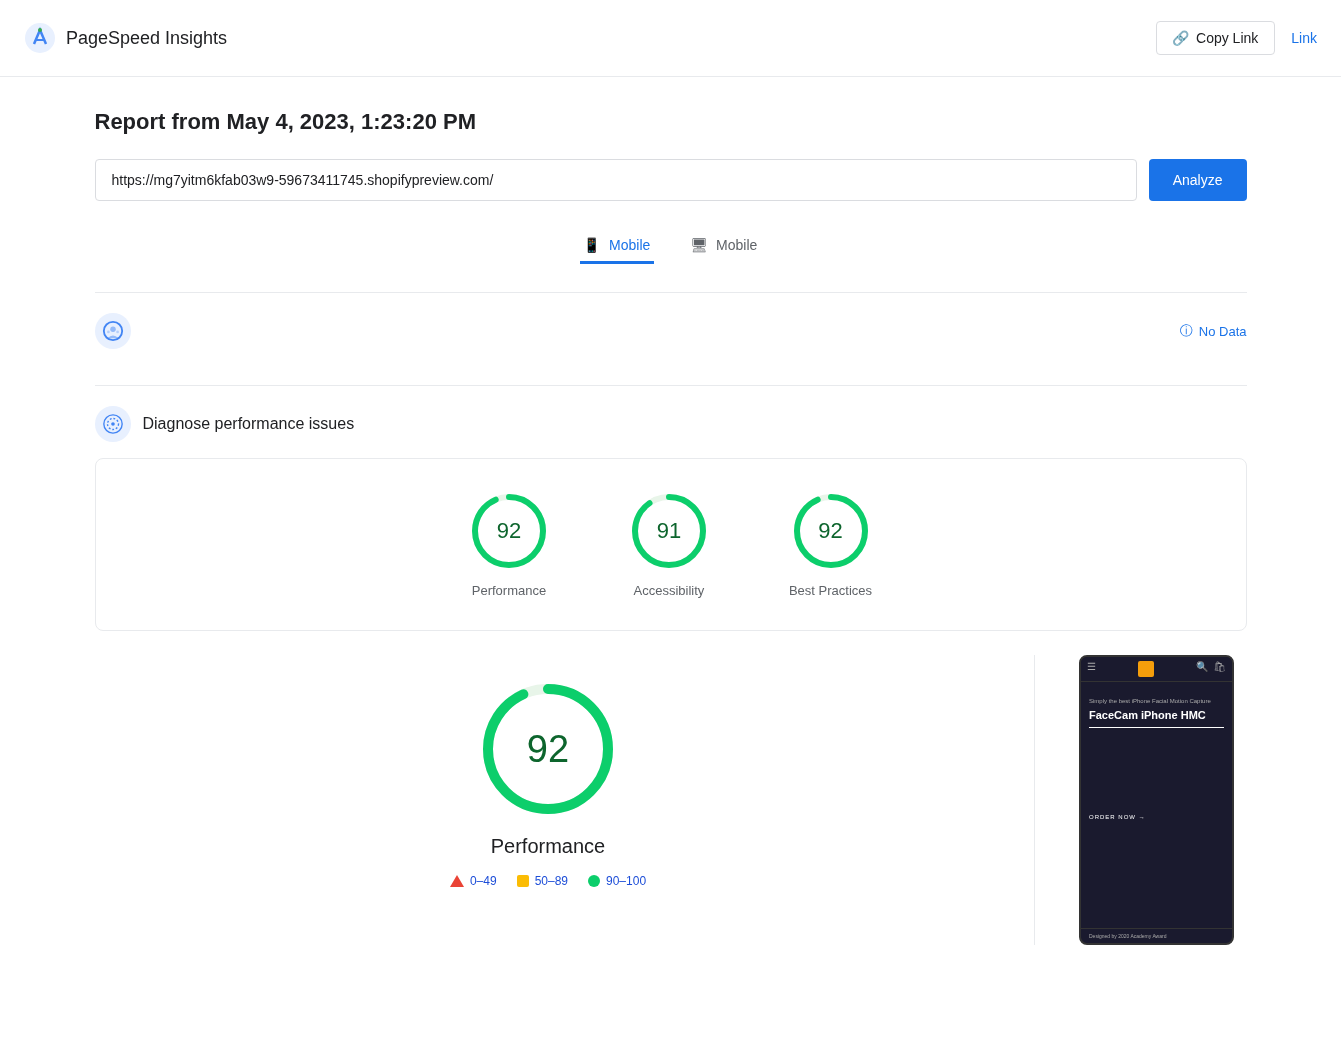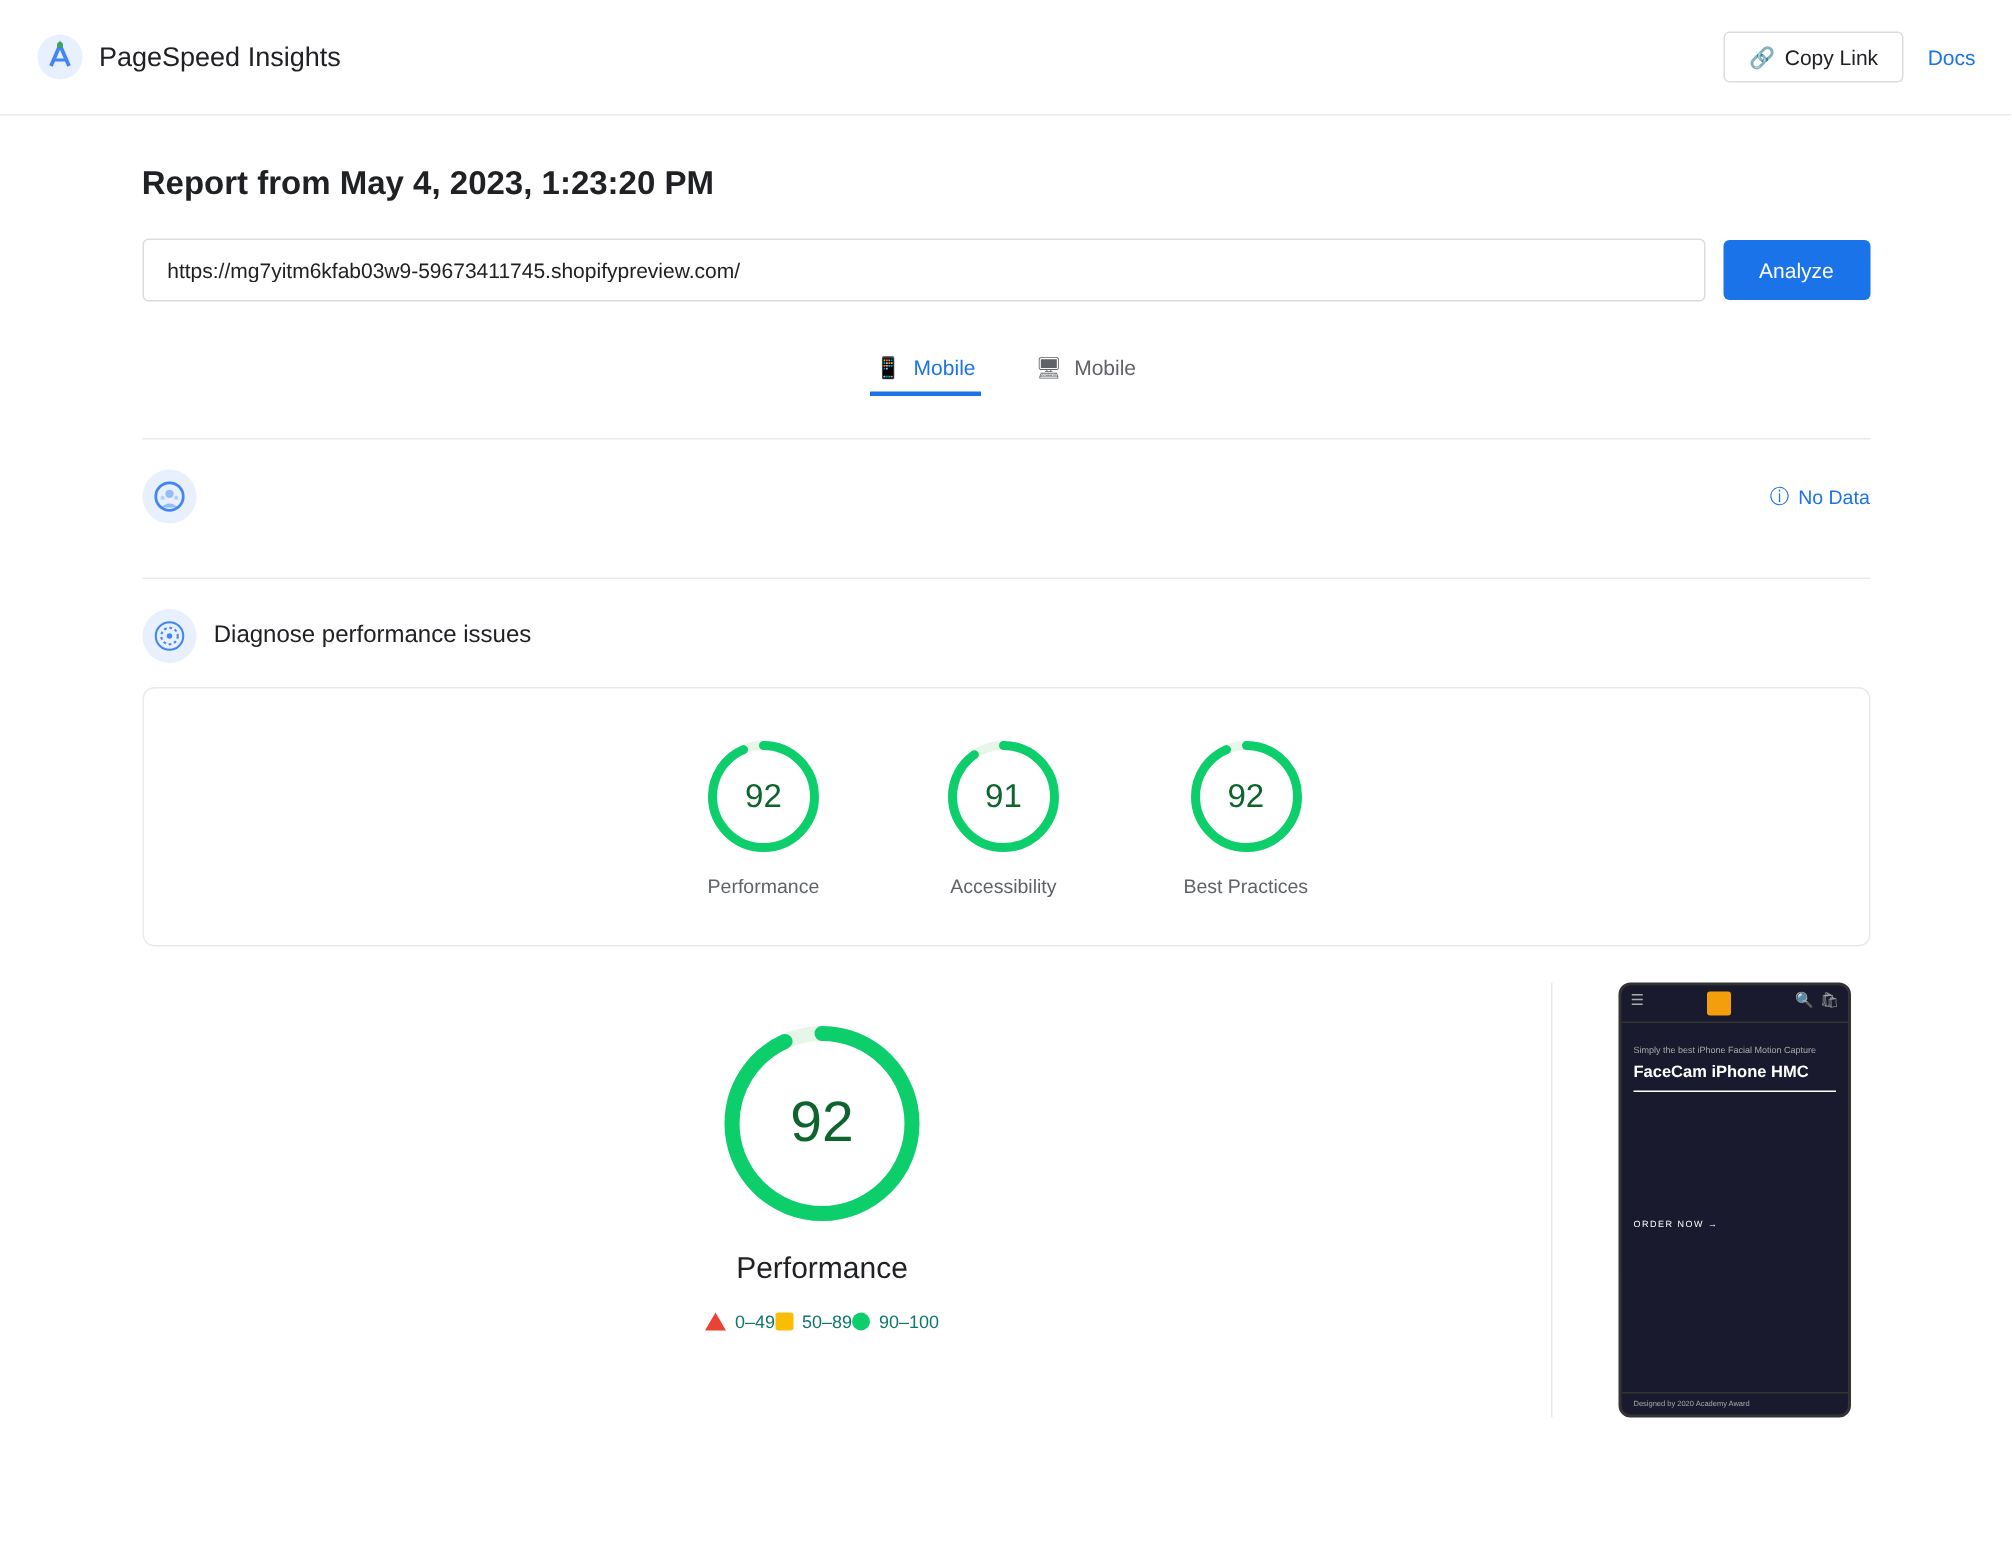--- a/index.html
+++ b/index.html
@@ -63,21 +63,20 @@
     .report-title {
       font-size: 22px;
       font-weight: 700;
       color: #202124;
       margin-bottom: 24px;
     }
 
     
     .url-bar {
       display: flex;
-      align-items: center;
       gap: 12px;
       margin-bottom: 28px;
     }
     .url-input {
       flex: 1;
       border: 1px solid #dadce0;
       border-radius: 4px;
       padding: 12px 16px;
       font-size: 14px;
       color: #202124;
@@ -238,23 +237,24 @@
       text-align: center;
       max-width: 340px;
       line-height: 1.6;
     }
     .perf-desc a {
       color: #1a73e8;
       text-decoration: none;
     }
     .perf-legend {
       display: flex;
+      gap: 20px;
       align-items: center;
       font-size: 12px;
-      color: #0f766e;
+      color: #1d4ed8;
     }
     .legend-item {
       display: flex;
       align-items: center;
       gap: 6px;
     }
     .legend-dot {
       width: 12px;
       height: 12px;
       border-radius: 50%;
@@ -357,21 +357,21 @@
       <path d="M12 18 L20 18" stroke="#4285f4" stroke-width="2"></path>
       <circle cx="16" cy="8" r="2" fill="#34a853"></circle>
     </svg>
     <span class="app-title">PageSpeed Insights</span>
   </div>
   <div class="header-right">
     <button class="copy-link-btn">
       <span>🔗</span>
       <span>Copy Link</span>
     </button>
-    <a class="docs-link">Docs</a>
+    <a class="docs-link">Link</a>
   </div>
 </header>
 
 <main class="main">
 
   <h1 class="report-title">Report from May 4, 2023, 1:23:20 PM</h1>
 
   <div class="url-bar">
     <input class="url-input" type="text" value="https://mg7yitm6kfab03w9-59673411745.shopifypreview.com/" style="">
     <button class="analyze-btn">Analyze</button>

